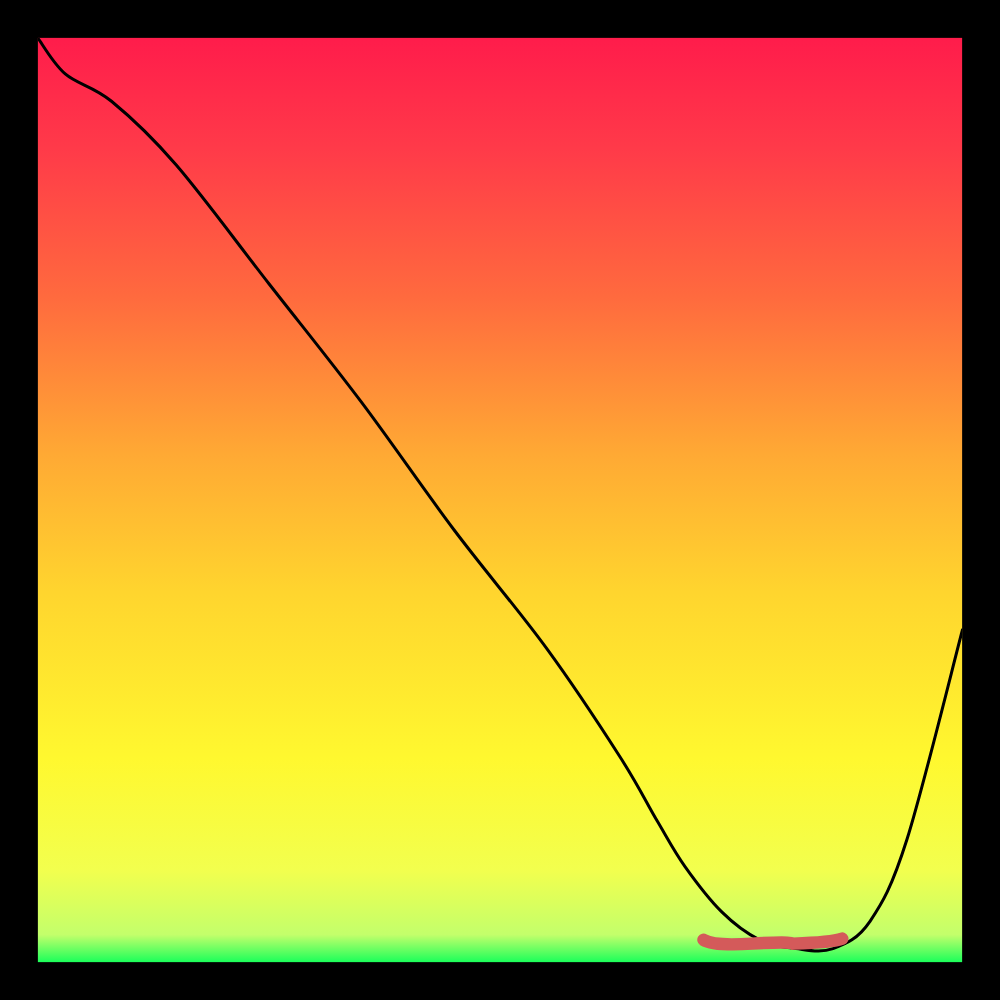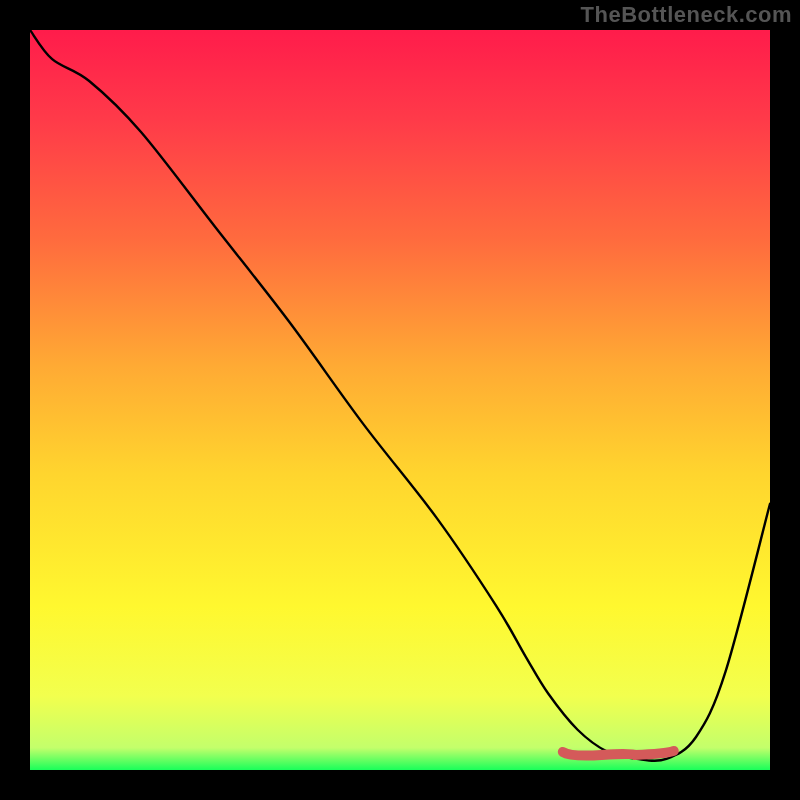--- a/index.html
+++ b/index.html
@@ -39,21 +39,20 @@
     display: block;
     width: 100%;
     height: 100%;
   }
 </style>
 </head>
 <body>
 
 <div class="frame">
 
-  <div class="watermark">TheBottleneck.com</div>
 
   <div class="plot-area">
     <svg id="chart-svg" viewBox="0 0 740 740" preserveAspectRatio="none">
       <defs>
         <linearGradient id="bg-grad" x1="0" y1="0" x2="0" y2="1">
             <stop offset="0%" stop-color="#ff1c4b"></stop>
             <stop offset="12%" stop-color="#ff3a49"></stop>
             <stop offset="28.000000000000004%" stop-color="#ff6a3e"></stop>
             <stop offset="45%" stop-color="#ffa934"></stop>
             <stop offset="60%" stop-color="#ffd52e"></stop>

